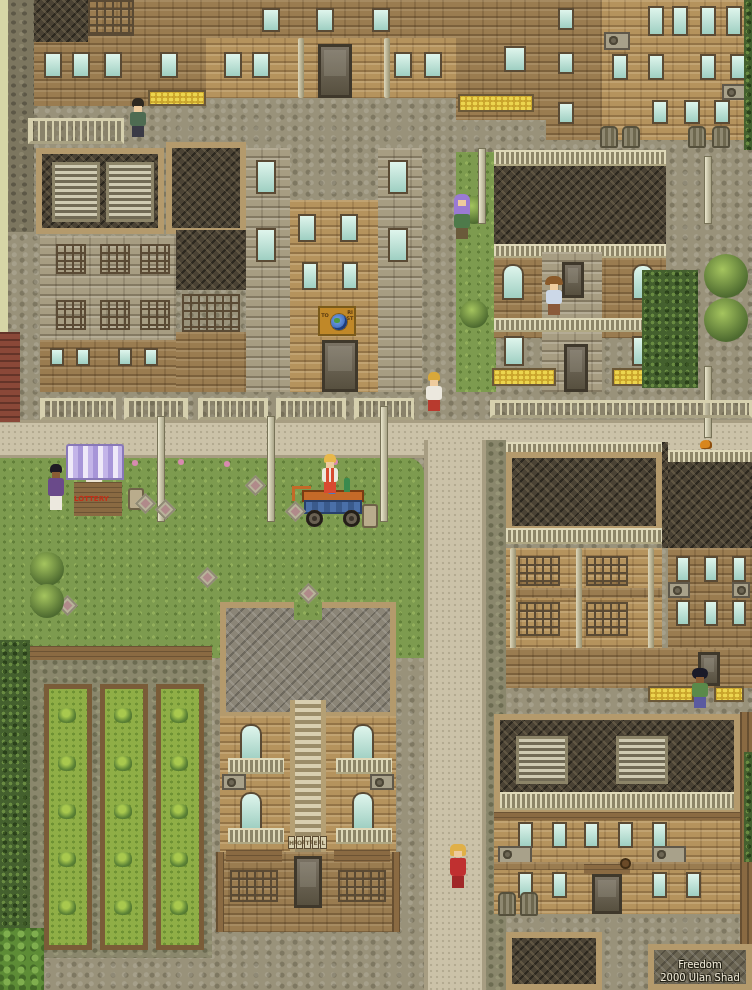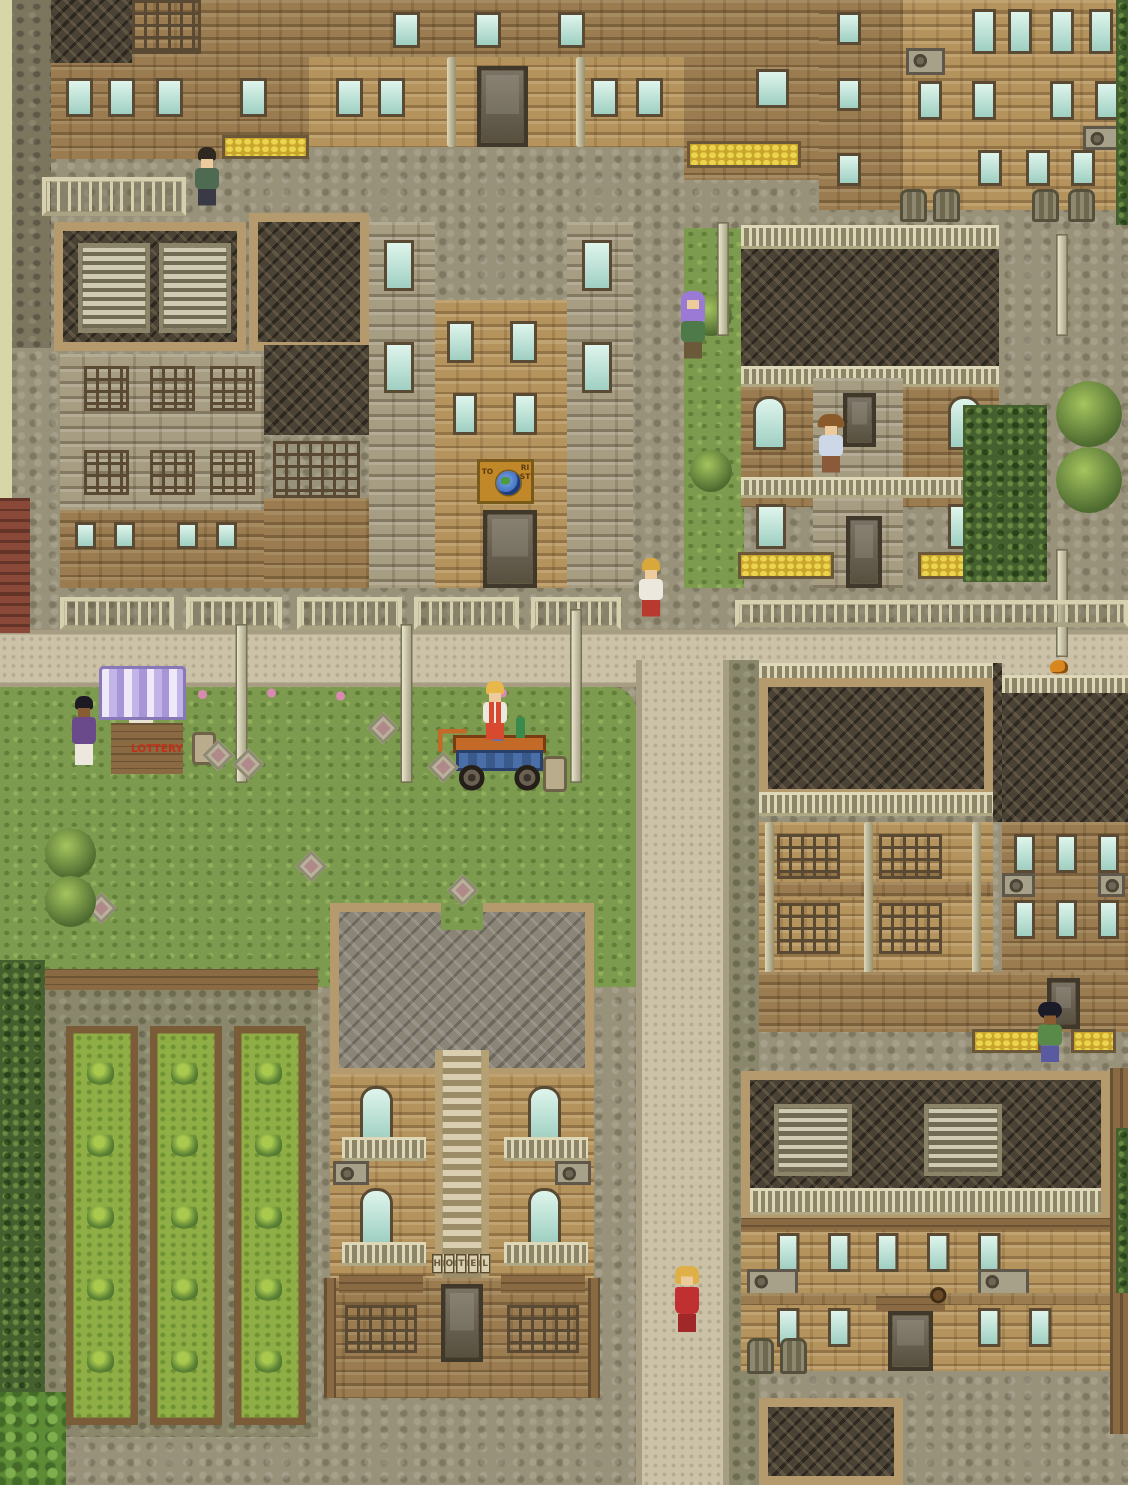--- a/index.html
+++ b/index.html
@@ -80,21 +80,21 @@
   .bird{background:#d8861e;border-radius:60% 60% 40% 40%;box-shadow:inset -2px -1px 0 #8a4e10;}
   .kettle{background:#6b4a28;border-radius:50%;border:2px solid #3f2c14;box-sizing:border-box;}
   
   .npc{width:20px;height:42px;image-rendering:pixelated;}
   .npc>div{position:absolute;}
   .npc .hd{top:0;left:4px;width:12px;height:9px;border-radius:5px 5px 2px 2px;}
   .npc .fc{top:8px;left:6px;width:8px;height:6px;background:#eecb9d;}
   .npc .bd{top:14px;left:2px;width:16px;height:14px;border-radius:3px;}
   .npc .lg{top:28px;left:4px;width:12px;height:11px;}
   
-  .lottery-txt{font-size:7px;font-weight:bold;color:var(--red,#c03018);letter-spacing:0;line-height:10px;text-align:right;}
+  .lottery-txt{font-size:7px;font-weight:bold;color:var(--red,#c03018);letter-spacing:0;line-height:10px;text-align:left;}
   .tile{position:absolute;width:7px;height:13px;background:#d8d0b0;border:1px solid #5a4a30;box-sizing:border-box;
         font-size:6px;font-weight:bold;color:#6a5a3a;text-align:center;line-height:11px;}
   .tourist{background:var(--gold,#c08828);border:2px solid #7a5a1a;box-sizing:border-box;}
   .globe{position:absolute;left:11px;top:6px;width:16px;height:16px;border-radius:50%;
          background:radial-gradient(circle at 40% 40%,#7aa6e8,var(--globe,#3866b8) 70%);box-shadow:inset -2px -2px 0 #1e3c78,0 0 0 1px #7a5a1a;}
   .globe::after{content:"";position:absolute;left:3px;top:4px;width:6px;height:5px;background:#4e9a3e;border-radius:40%;}
   .tside{position:absolute;font-size:5px;font-weight:bold;color:#5a3a10;line-height:6px;width:8px;text-align:center;
          word-break:break-all;}
   .credits{color:#efe9d8;font-size:10px;line-height:13px;text-align:center;
            text-shadow:1px 1px 0 #222014,-1px 1px 0 #222014,1px -1px 0 #222014;}
@@ -382,20 +382,26 @@
   <div class="abs win" style="left:686px;top:872px;width:15px;height:26px;"></div>
   <div class="abs wood" style="left:584px;top:864px;width:46px;height:10px;"></div>
   <div class="abs kettle" style="left:620px;top:858px;width:11px;height:11px;"></div>
   <div class="abs door" style="left:592px;top:874px;width:30px;height:40px;"></div>
   <div class="abs trash" style="left:498px;top:892px;width:18px;height:24px;"></div>
   <div class="abs trash" style="left:520px;top:892px;width:18px;height:24px;"></div>
   <div class="abs woodV" style="left:740px;top:712px;width:12px;height:244px;"></div>
   <div class="abs hedge" style="left:744px;top:752px;width:8px;height:110px;"></div>
 
   <div class="abs roofbox" style="left:506px;top:932px;width:96px;height:58px;"></div>
+  <div class="abs diam" style="left:648px;top:944px;width:104px;height:46px;background-color:#6b6553;">
+    <div class="credits" style="margin-top:8px;">
+      <div>Freedom</div>
+      <div>2000 Ulan Shad</div>
+    </div>
+  </div>
 
   <div class="abs npc" style="left:128px;top:98px;" title="villager by fence">
     <div class="hd" style="background:#2e2820;"></div>
       <div class="fc"></div>
       <div class="bd" style="background:#4e6b52;"></div>
       <div class="lg" style="background:#3a3a46;"></div>
   </div>
   <div class="abs npc" style="left:452px;top:194px;height:50px;" title="purple-haired woman">
     <div class="hd" style="background:#9a7ad4;height:22px;width:16px;left:2px;border-radius:6px 6px 3px 3px;"></div>
       <div class="fc" style="top:6px;"></div>

